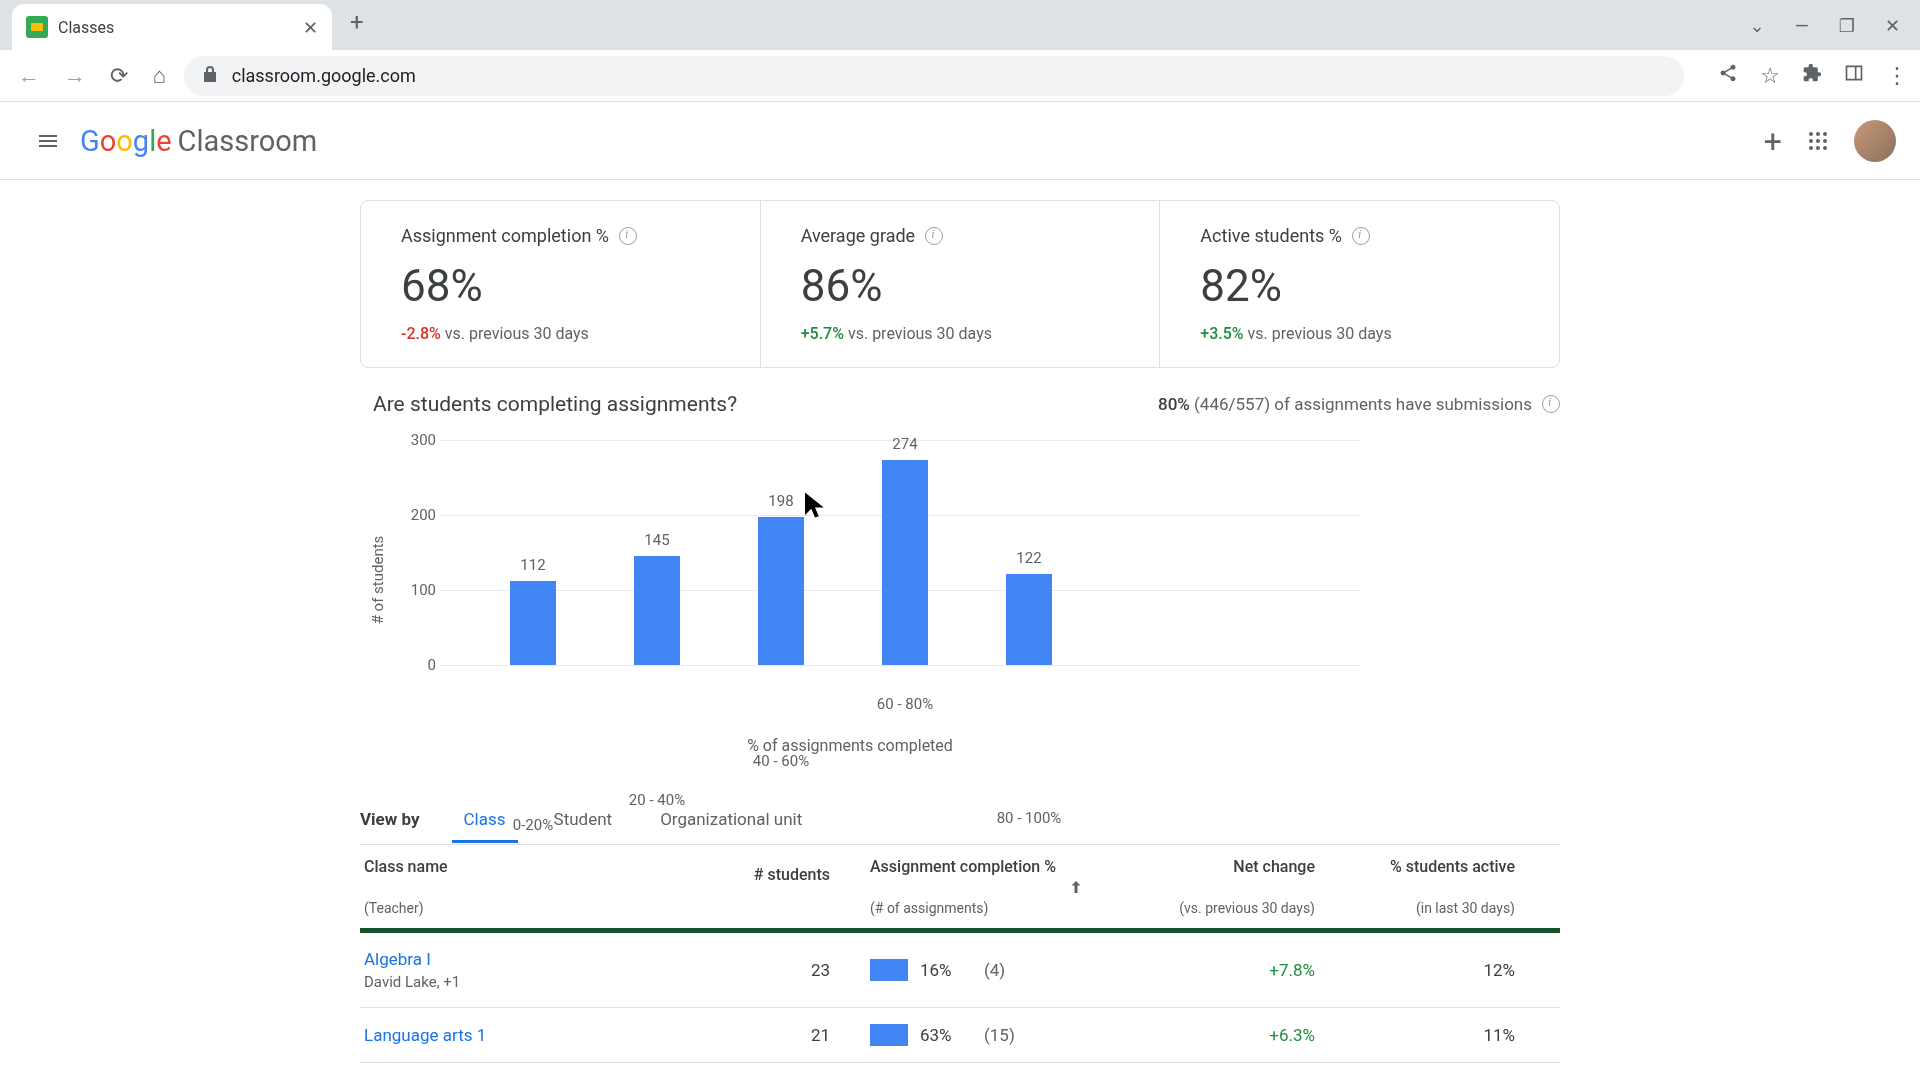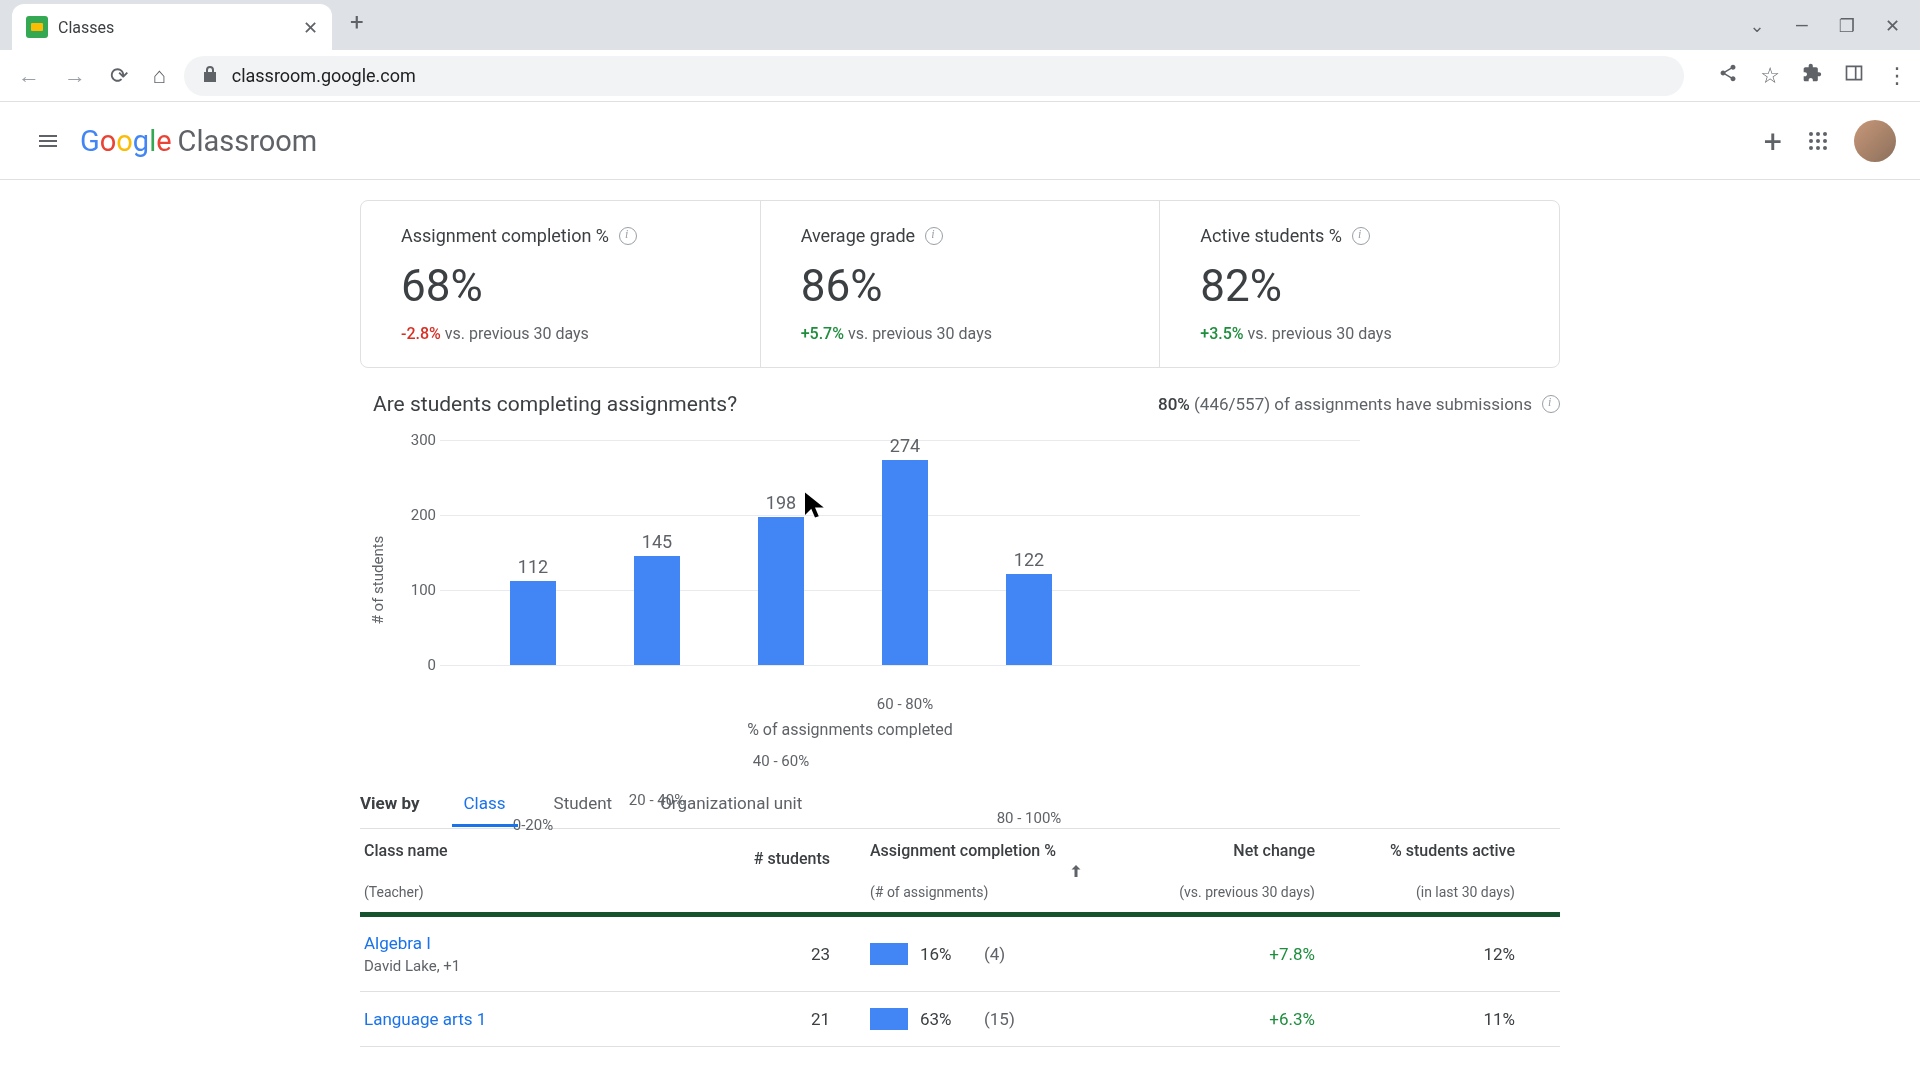--- a/index.html
+++ b/index.html
@@ -63,23 +63,23 @@
 
 .chart-area { margin-top: 24px; position: relative; height: 280px; padding-left: 80px; padding-right: 200px; }
 .y-axis-label { position: absolute; left: 18px; top: 50%; transform: translate(-50%, -50%) rotate(-90deg); font-size: 15px; color: #5f6368; white-space: nowrap; }
 .y-ticks { position: absolute; left: 36px; top: 0; height: 225px; width: 40px; }
 .y-tick { position: absolute; font-size: 15px; color: #5f6368; right: 0; text-align: right; width: 40px; transform: translateY(-50%); }
 .gridlines { position: absolute; left: 80px; right: 200px; top: 0; height: 225px; }
 .gridline { position: absolute; left: 0; right: 0; border-top: 1px solid #e8eaed; }
 .bars { position: absolute; left: 150px; top: 0; height: 225px; display: flex; gap: 78px; align-items: flex-end; }
 .bar-group { width: 46px; position: relative; }
 .bar { width: 46px; background: #4285f4; position: relative; }
-.bar-label { position: absolute; top: -25px; left: 50%; transform: translateX(-50%); font-size: 18px; color: #5f6368; }
+.bar-label { position: absolute; top: -25px; left: 50%; transform: translateX(-50%); font-size: 15px; color: #5f6368; }
 .x-tick { position: absolute; top: 235px; left: 50%; transform: translateX(-50%); font-size: 15px; color: #5f6368; white-space: nowrap; }
-.x-axis-label { text-align: center; font-size: 16px; color: #5f6368; margin-top: 0; margin-left: -220px; }
+.x-axis-label { text-align: center; font-size: 16px; color: #5f6368; margin-top: 16px; margin-left: -220px; }
 
 
 .view-row { display: flex; align-items: center; margin-top: 40px; gap: 40px; border-bottom: 1px solid transparent; }
 .view-label { font-size: 17px; color: #3c4043; font-weight: bold; }
 .view-tab { font-size: 17px; color: #5f6368; padding: 14px 4px; cursor: pointer; position: relative; }
 .view-tab.active { color: #1a73e8; }
 .view-tab.active::after { content: ''; position: absolute; bottom: 0; left: -8px; right: -8px; height: 3px; background: #1a73e8; }
 
 
 .table { border-top: 1px solid #e0e0e0; }

